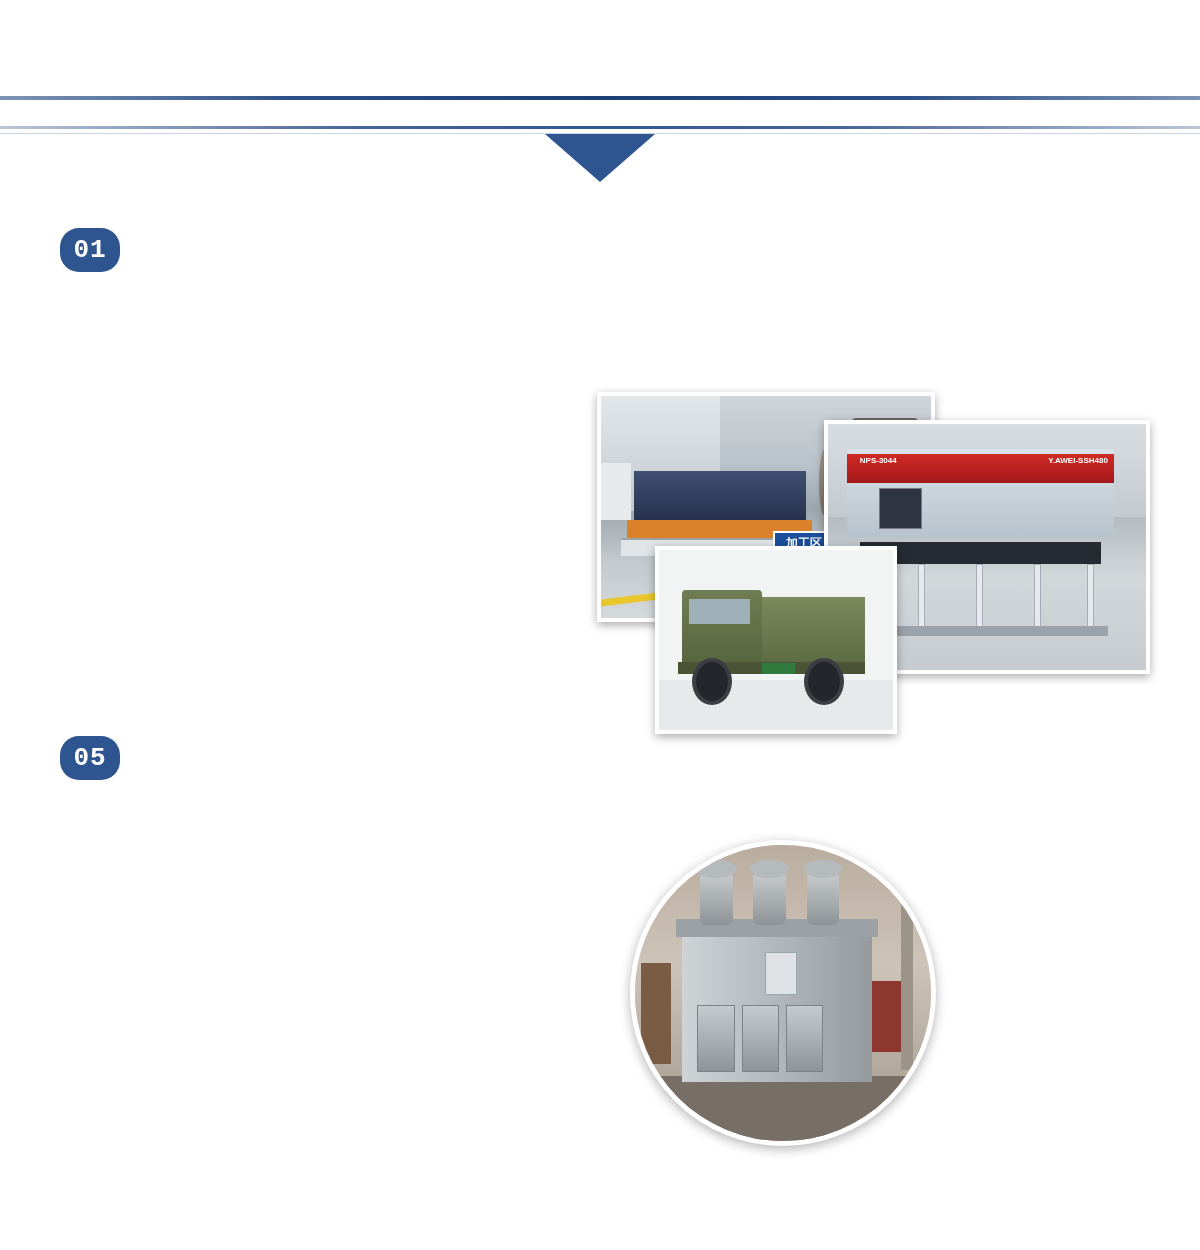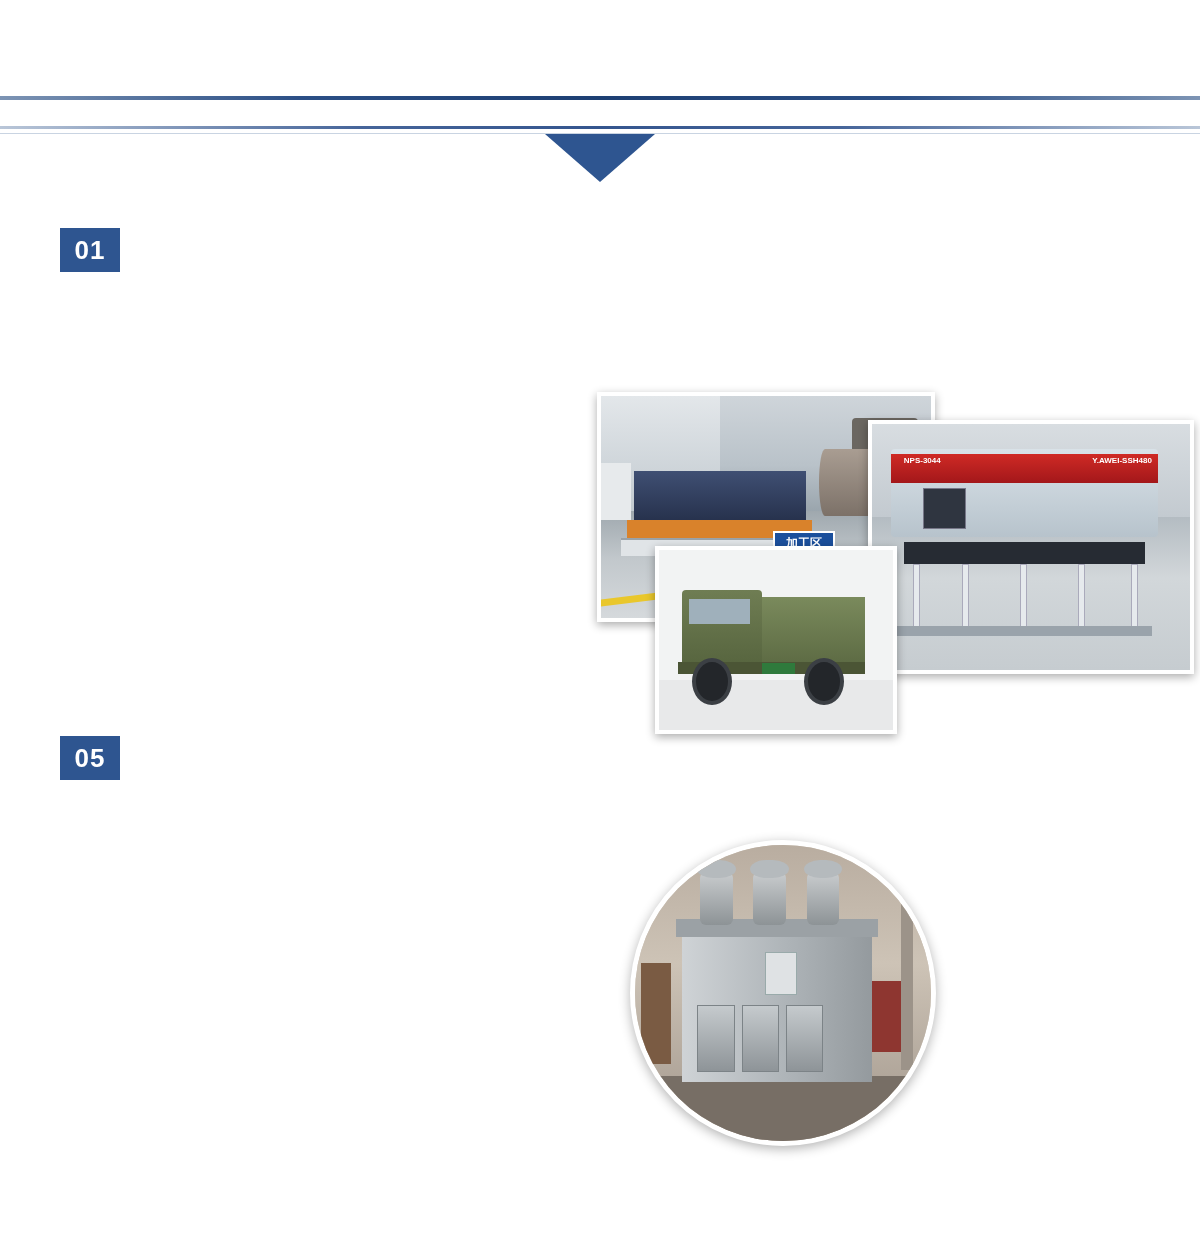--- a/index.html
+++ b/index.html
@@ -85,22 +85,23 @@
     left: 60px;
     top: 0;
     width: 60px;
     height: 44px;
     background: #2e5590;
     color: #ffffff;
     font-size: 26px;
     font-weight: bold;
     line-height: 44px;
     text-align: center;
-    font-family: Liberation Sans, sans-serif;
+    font-family: Liberation Mono, monospace;
     letter-spacing: 1px;
+    border-radius: 19px;
   }
   .para {
     position: absolute;
     left: 126px;
     top: 0;
     width: 468px;
     font-size: 22px;
     line-height: 44px;
     color: #1a1a1a;
     letter-spacing: 0.5px;
@@ -114,21 +115,21 @@
     box-shadow: 0 3px 9px rgba(0,0,0,0.33);
     overflow: hidden;
   }
   #photo-workshop {
     left: 597px;
     top: 164px;
     width: 330px;
     height: 222px;
   }
   #photo-press {
-    left: 868px;
+    left: 824px;
     top: 192px;
     width: 318px;
     height: 246px;
     z-index: 3;
   }
   #photo-truck {
     left: 655px;
     top: 318px;
     width: 234px;
     height: 180px;

